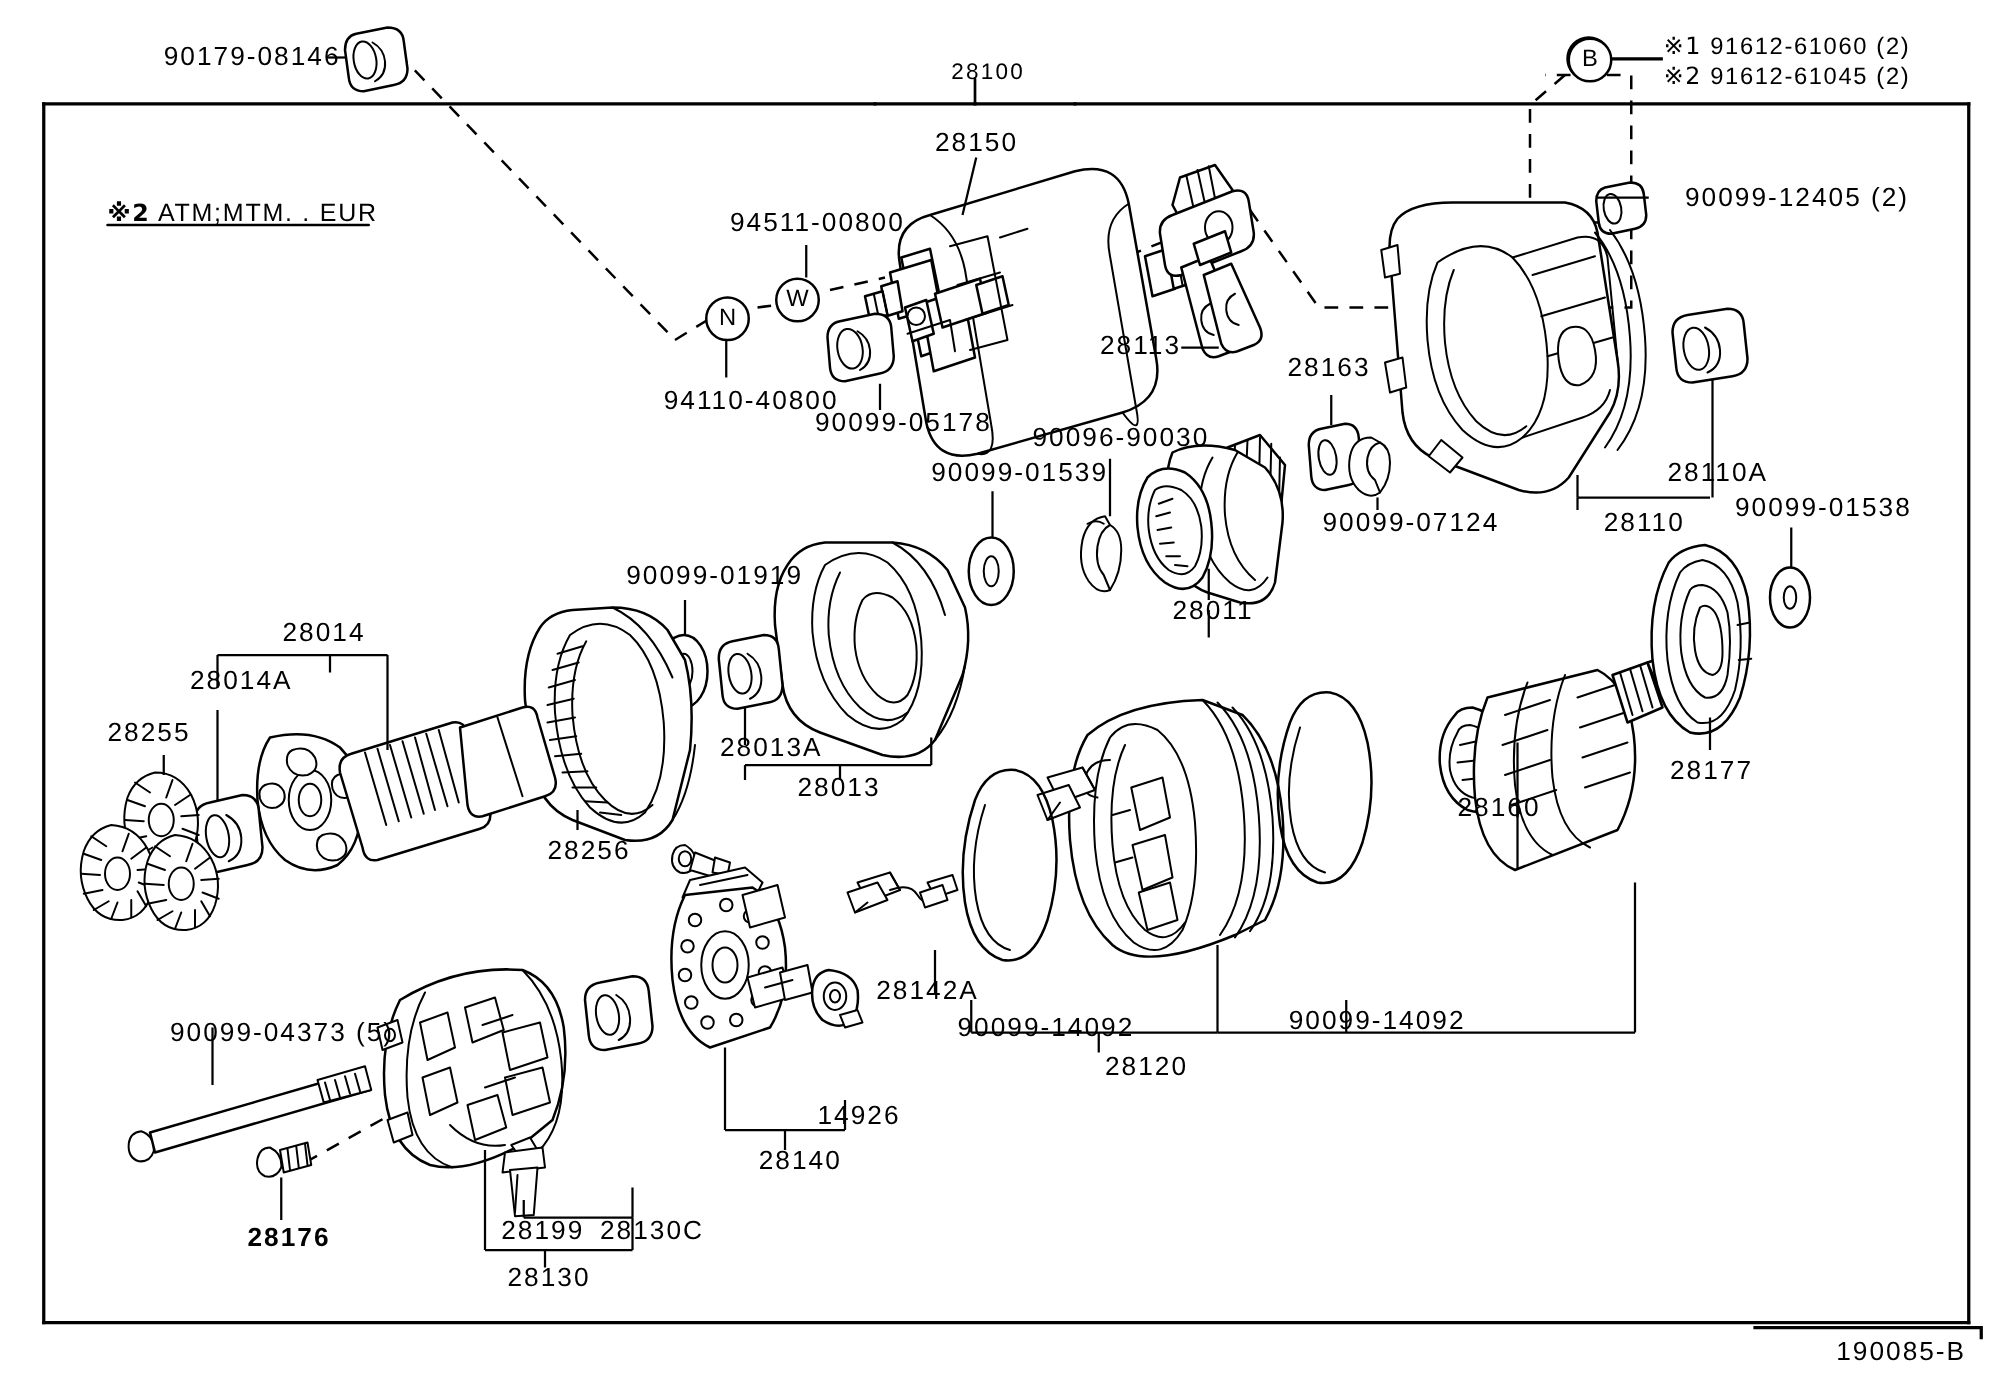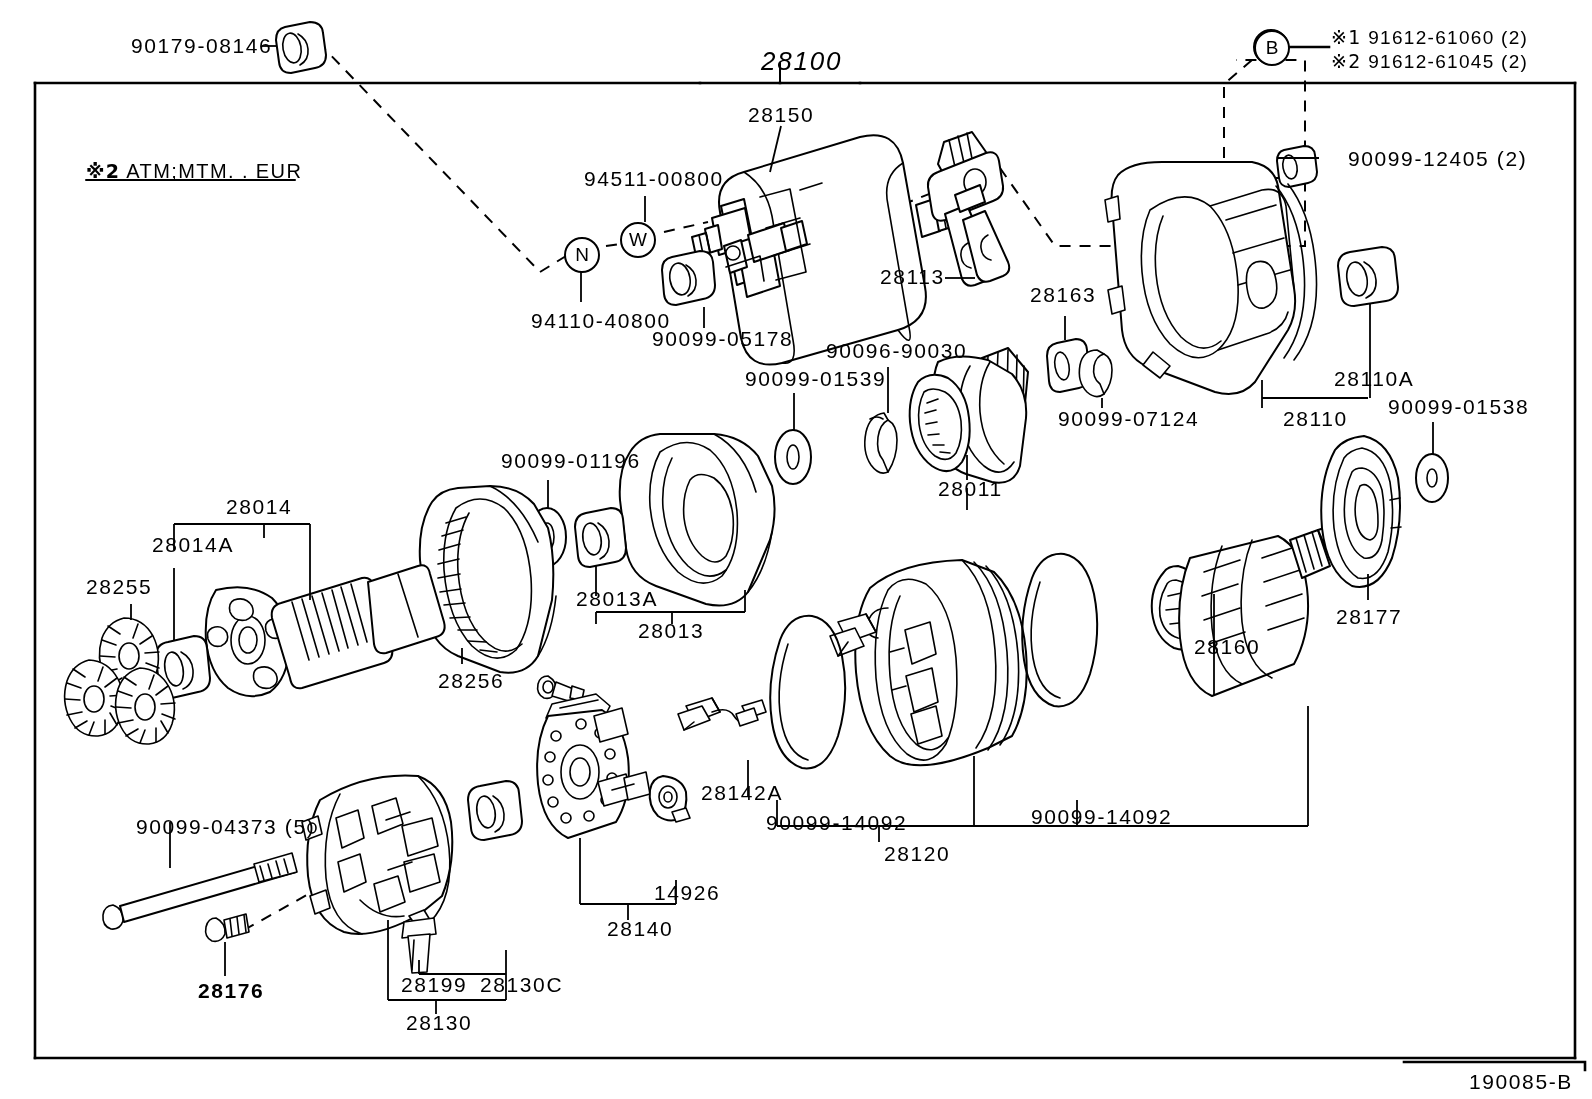--- a/index.html
+++ b/index.html
@@ -15,21 +15,21 @@
   .lbl{
     position:absolute;
     font-family:"Liberation Sans","DejaVu Sans",sans-serif;
     font-size:21px;
     letter-spacing:1.6px;
     white-space:nowrap;
     line-height:1;
     color:#000;
   }
   .lbl.sm{font-size:19px;letter-spacing:1.3px;}
-  .lbl.big{font-size:26px;letter-spacing:1.8px;font-style:italic;}
+  .lbl.big{font-size:18px;letter-spacing:1.8px;}
   .note{
     position:absolute;
     font-size:20px;
     letter-spacing:1.4px;
     white-space:nowrap;
     line-height:1.35;
   }
   .note .mk{font-weight:bold;}
   .footer{
     position:absolute;
@@ -557,29 +557,29 @@
 <div class="lbl" style="left:880px;top:266px;">28113</div>
 <div class="lbl" style="left:1030px;top:284px;">28163</div>
 <div class="lbl" style="left:1058px;top:408px;">90099-07124</div>
 <div class="lbl" style="left:1348px;top:148px;">90099-12405 (2)</div>
 <div class="lbl" style="left:1283px;top:408px;">28110</div>
 <div class="lbl" style="left:1334px;top:368px;">28110A</div>
 <div class="lbl" style="left:1388px;top:396px;">90099-01538</div>
 <div class="lbl" style="left:826px;top:340px;">90096-90030</div>
 <div class="lbl" style="left:745px;top:368px;">90099-01539</div>
 <div class="lbl" style="left:938px;top:478px;">28011</div>
-<div class="lbl" style="left:501px;top:450px;">90099-01196</div>
+<div class="lbl" style="left:501px;top:450px;">90099-01919</div>
 <div class="lbl" style="left:576px;top:588px;">28013A</div>
 <div class="lbl" style="left:638px;top:620px;">28013</div>
 <div class="lbl" style="left:226px;top:496px;">28014</div>
 <div class="lbl" style="left:152px;top:534px;">28014A</div>
 <div class="lbl" style="left:86px;top:576px;">28255</div>
 <div class="lbl" style="left:438px;top:670px;">28256</div>
 <div class="lbl" style="left:1336px;top:606px;">28177</div>
-<div class="lbl" style="left:1194px;top:636px;">28160</div>
+<div class="lbl" style="left:1166px;top:636px;">28160</div>
 <div class="lbl" style="left:701px;top:782px;">28142A</div>
 <div class="lbl" style="left:766px;top:812px;">90099-14092</div>
 <div class="lbl" style="left:1031px;top:806px;">90099-14092</div>
 <div class="lbl" style="left:884px;top:843px;">28120</div>
 <div class="lbl" style="left:654px;top:882px;">14926</div>
 <div class="lbl" style="left:607px;top:918px;">28140</div>
 <div class="lbl" style="left:136px;top:816px;">90099-04373 (5)</div>
 <div class="lbl" style="left:198px;top:980px;font-weight:bold;">28176</div>
 <div class="lbl" style="left:401px;top:974px;">28199</div>
 <div class="lbl" style="left:480px;top:974px;">28130C</div>

